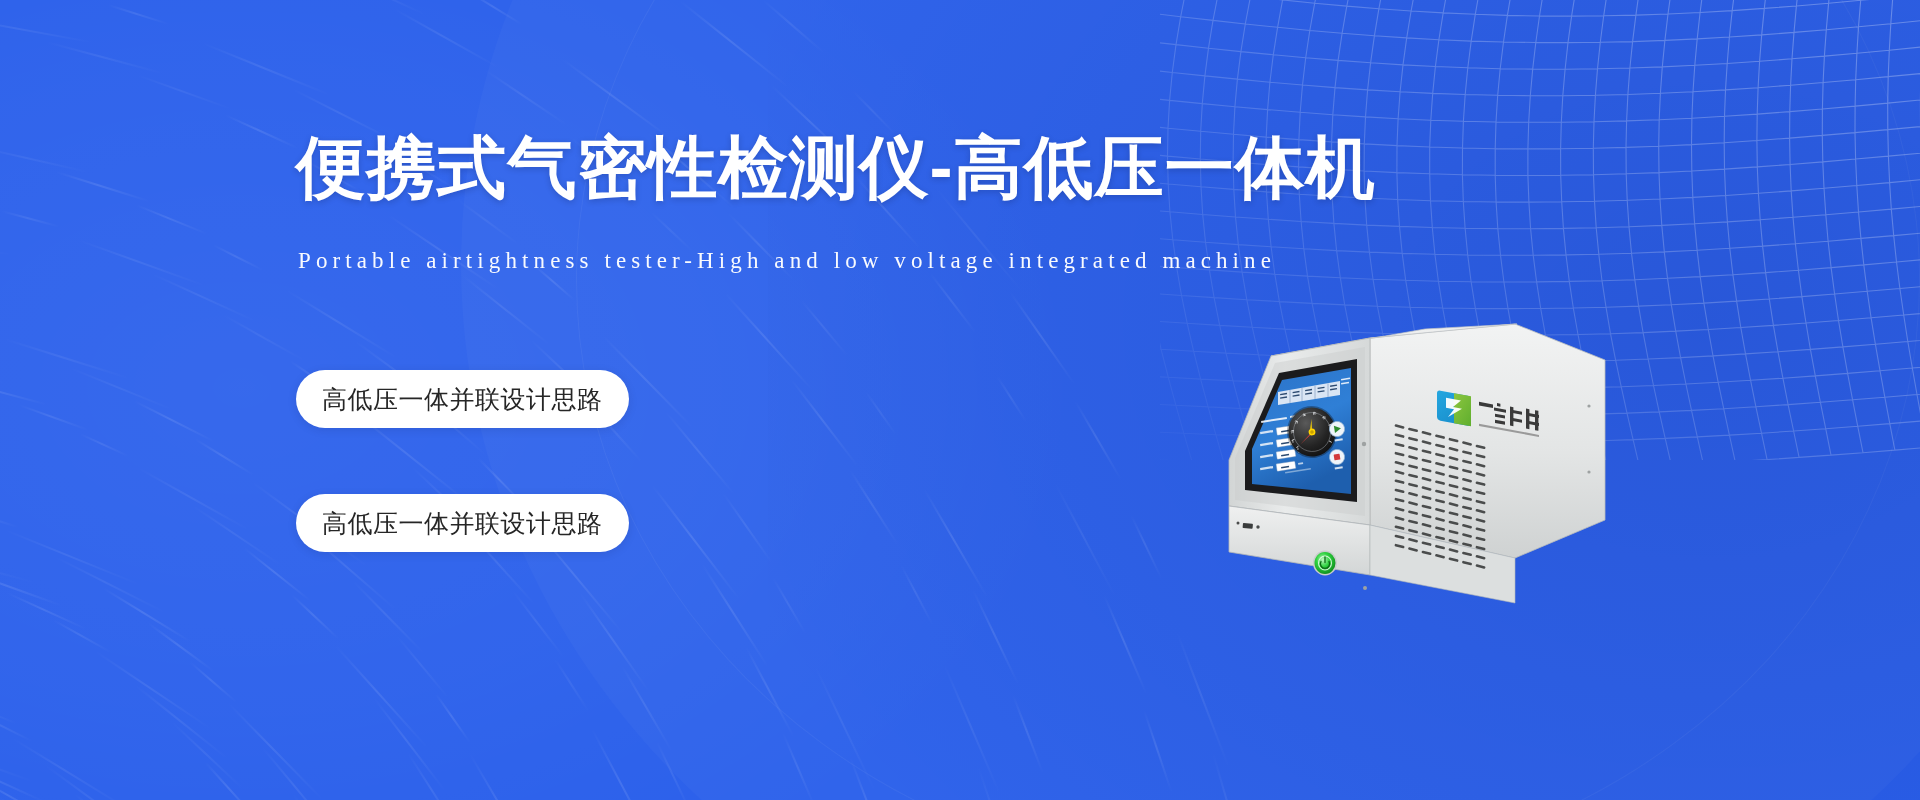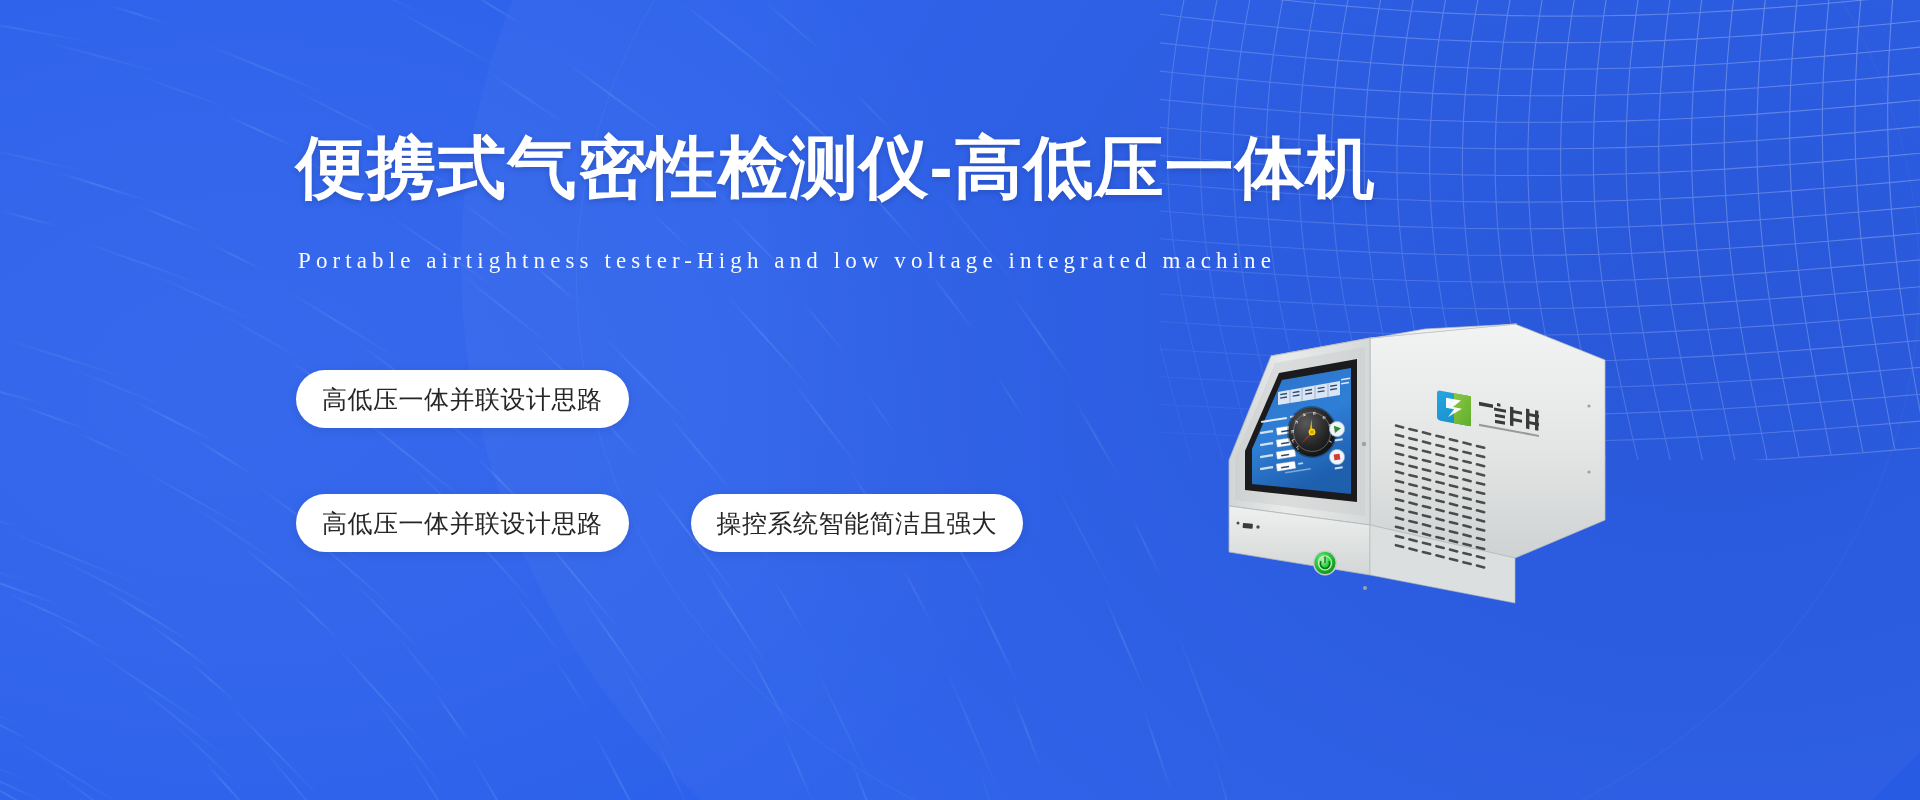--- a/index.html
+++ b/index.html
@@ -264,21 +264,20 @@
 
   <div class="title">便携式气密性检测仪-高低压一体机</div>
   <div class="subtitle">Portable airtightness tester-High and low voltage integrated machine</div>
 
   <div class="pills">
     <div class="pill-row">
       <div class="pill">高低压一体并联设计思路</div>
     </div>
     <div class="pill-row">
       <div class="pill">高低压一体并联设计思路</div>
-      <div class="pill">操控系统智能简洁且强大</div>
     </div>
   </div>
 
   <div class="device-wrap">
     <svg class="device-svg" viewBox="0 0 440 330">
       <defs>
         <linearGradient id="sideGrad" x1="0" y1="0" x2="0" y2="1">
           <stop offset="0%" stop-color="#F2F3F3"></stop>
           <stop offset="55%" stop-color="#E3E5E5"></stop>
           <stop offset="100%" stop-color="#CFD2D2"></stop>

